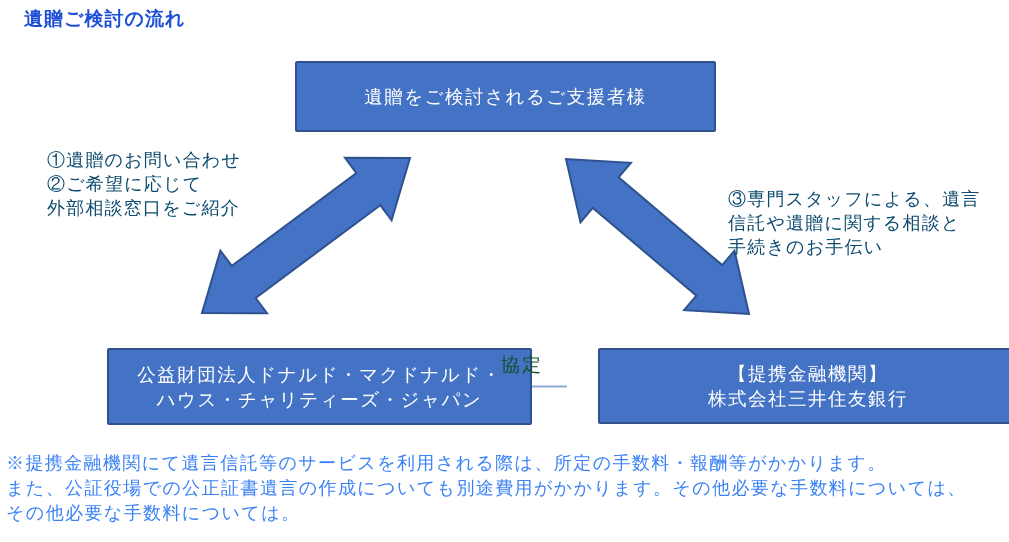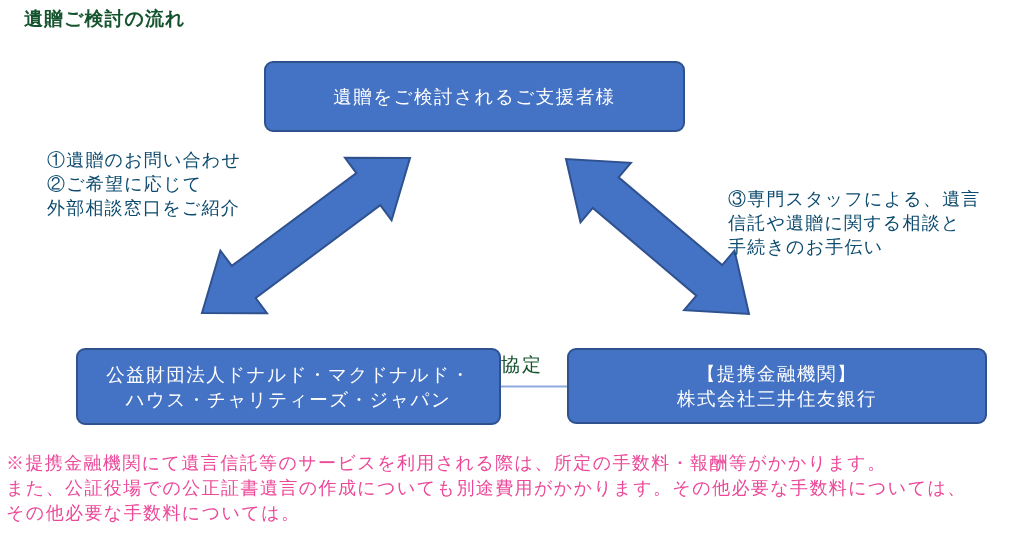--- a/index.html
+++ b/index.html
@@ -2,44 +2,44 @@
 <html><head>
 <meta charset="utf-8">
 <style>
   html,body { margin:0; padding:0; background:#ffffff; }
   .canvas {
     position:relative; width:1009px; height:542px; background:#ffffff;
     font-family:"Liberation Sans", sans-serif; color:#262626; overflow:hidden;
   }
   .title {
     position:absolute; left:24px; top:6px;
-    font-size:19px; font-weight:bold; letter-spacing:1px; color:#14532d;
+    font-size:19px; font-weight:bold; letter-spacing:1px; color:#1d4ed8;
   }
   .arrows { position:absolute; left:0; top:0; width:1009px; height:542px; }
   .box {
-    position:absolute; background:#4472C4; border:2px solid #2F528F; border-radius:9px;
+    position:absolute; background:#4472C4; border:2px solid #2F528F; border-radius:2px;
     display:flex; flex-direction:column; align-items:center; justify-content:center;
     color:#ffffff; font-size:18.5px; letter-spacing:1.5px; line-height:25px;
-    text-align:center; box-sizing:border-box;
+    text-align:center; box-sizing:border-box;margin-left:31px;
   }
   .box.top { left:264px; top:61px; width:421px; height:71px; }
   .box.bl  { left:76px;  top:348px; width:425px; height:77px; }
   .box.br  { left:567px; top:348px; width:420px; height:76px; }
   .note {
     position:absolute; font-size:18px; line-height:24px; letter-spacing:1.2px; color:#0c4a6e;
   }
   .note.left  { left:47px;  top:148px; }
   .note.right { left:728px; top:148px;margin-top:39px; }
   .connector-label {
     position:absolute; left:501px; top:352px;
     font-size:19px; letter-spacing:2px; color:#14532d;
   }
   .footnote {
     position:absolute; left:6px; top:451px;
-    font-size:18px; line-height:25px; letter-spacing:1.4px; color:#ec4899;
+    font-size:18px; line-height:25px; letter-spacing:1.4px; color:#3b82f6;
   }
   .line { display:block; }
 </style>
 </head>
 <body>
 
 <div class="canvas">
 
   <div class="title">遺贈ご検討の流れ</div>
 

